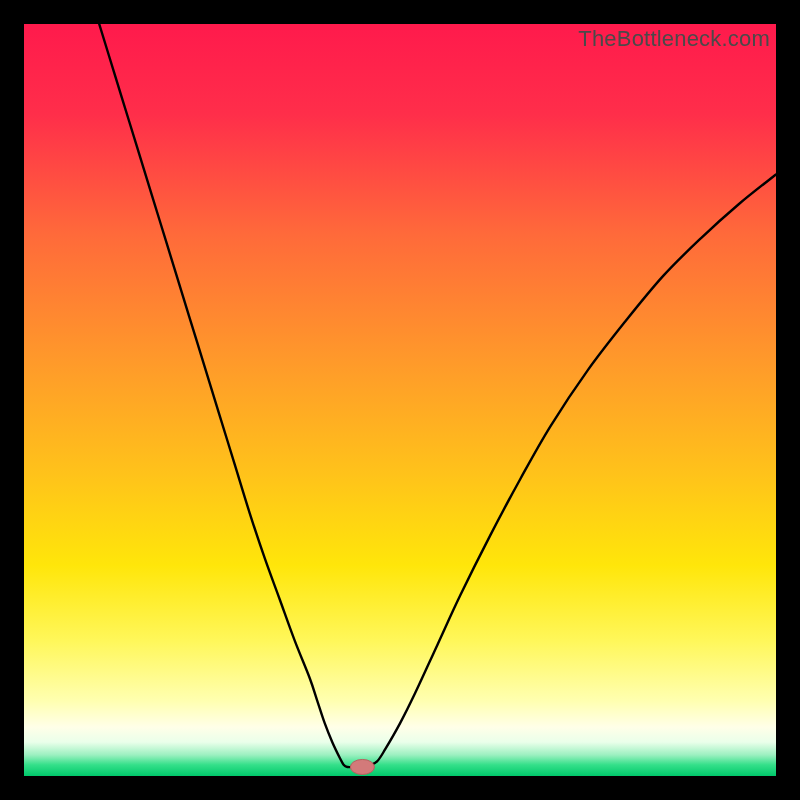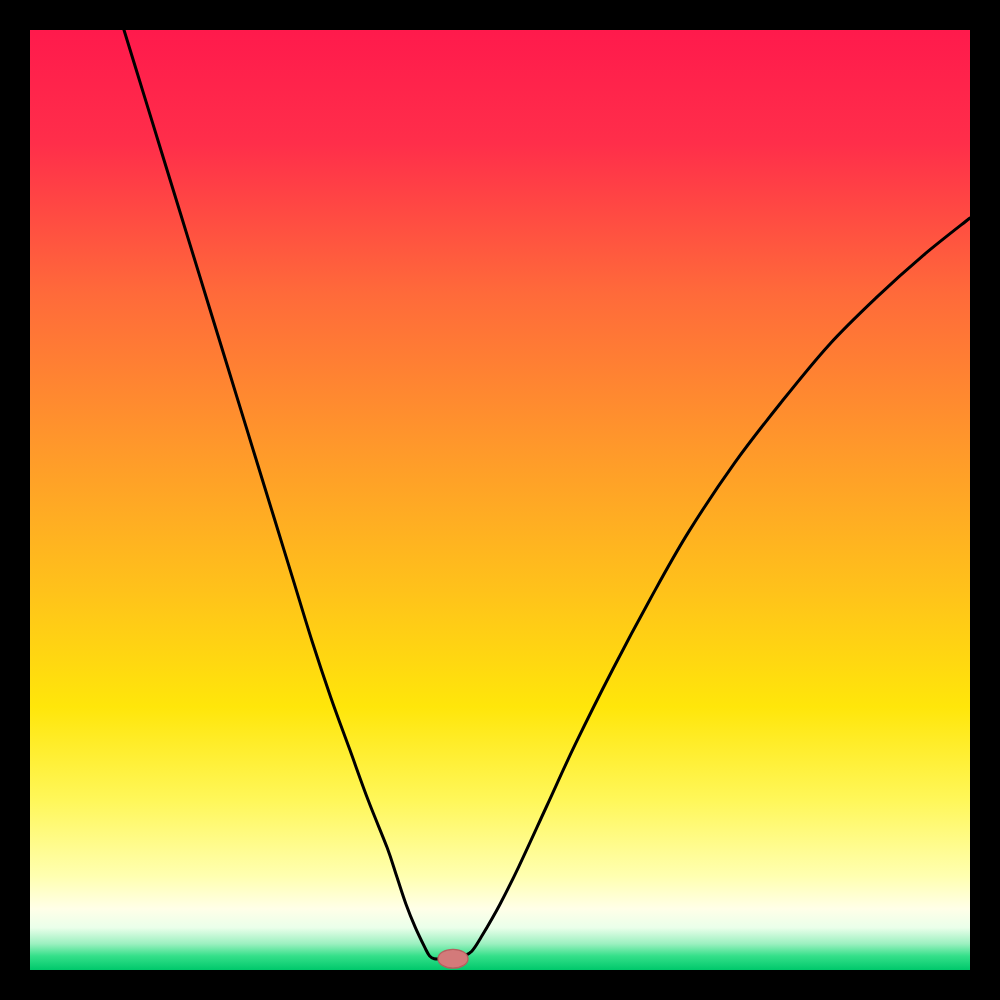--- a/index.html
+++ b/index.html
@@ -56,13 +56,14 @@
           <stop offset="95.50%" stop-color="#eaffea"></stop>
           <stop offset="97.20%" stop-color="#9cf0c0"></stop>
           <stop offset="98.50%" stop-color="#35e08a"></stop>
           <stop offset="100.00%" stop-color="#00c86b"></stop>
         </linearGradient>
     </defs>
     <rect x="0" y="0" width="752" height="752" fill="url(#bgGrad)"></rect>
     <path id="curvePath" fill="none" stroke-width="2.4" stroke-linejoin="round" stroke-linecap="round" d="M 75.20 0.00 C 77.71 8.15, 85.23 32.59, 90.24 48.88 C 95.25 65.17, 100.27 81.47, 105.28 97.76 C 110.29 114.05, 115.31 130.35, 120.32 146.64 C 125.33 162.93, 130.35 179.23, 135.36 195.52 C 140.37 211.81, 145.39 228.11, 150.40 244.40 C 155.41 260.69, 160.43 276.99, 165.44 293.28 C 170.45 309.57, 175.47 325.87, 180.48 342.16 C 185.49 358.45, 190.51 374.75, 195.52 391.04 C 200.53 407.33, 205.55 423.63, 210.56 439.92 C 215.57 456.21, 220.59 473.13, 225.60 488.80 C 230.61 504.47, 235.63 519.51, 240.64 533.92 C 245.65 548.33, 250.67 561.49, 255.68 575.28 C 260.69 589.07, 265.71 603.48, 270.72 616.64 C 275.73 629.80, 282.00 644.21, 285.76 654.24 C 289.52 664.27, 290.77 669.28, 293.28 676.80 C 295.79 684.32, 298.29 692.47, 300.80 699.36 C 303.31 706.25, 305.81 712.39, 308.32 718.16 C 310.83 723.93, 313.96 730.19, 315.84 733.95 C 317.72 737.71, 318.35 739.22, 319.60 740.72 C 320.85 742.22, 321.48 742.60, 323.36 742.98 C 325.24 743.35, 328.37 742.98, 330.88 742.98 C 333.39 742.98, 336.52 742.98, 338.40 742.98 C 340.28 742.98, 340.91 743.23, 342.16 742.98 C 343.41 742.73, 344.04 742.47, 345.92 741.47 C 347.80 740.47, 350.93 739.59, 353.44 736.96 C 355.95 734.33, 357.20 731.95, 360.96 725.68 C 364.72 719.41, 370.99 708.76, 376.00 699.36 C 381.01 689.96, 384.77 682.44, 391.04 669.28 C 397.31 656.12, 406.08 636.69, 413.60 620.40 C 421.12 604.11, 427.39 589.69, 436.16 571.52 C 444.93 553.35, 456.21 530.79, 466.24 511.36 C 476.27 491.93, 486.29 473.13, 496.32 454.96 C 506.35 436.79, 515.12 420.49, 526.40 402.32 C 537.68 384.15, 551.47 363.47, 564.00 345.92 C 576.53 328.37, 589.07 312.71, 601.60 297.04 C 614.13 281.37, 626.67 265.71, 639.20 251.92 C 651.73 238.13, 664.27 226.23, 676.80 214.32 C 689.33 202.41, 701.87 191.13, 714.40 180.48 C 726.93 169.83, 745.73 155.41, 752.00 150.40 " stroke="#000000"></path>
     <ellipse id="markerDot" cx="338.40" cy="742.98" rx="12.03" ry="7.52" fill="#d37a7a" stroke="#b85f5f" stroke-width="1"></ellipse>
   </svg>
+  <div class="watermark">TheBottleneck.com</div>
 </div>
 
 </body></html>

